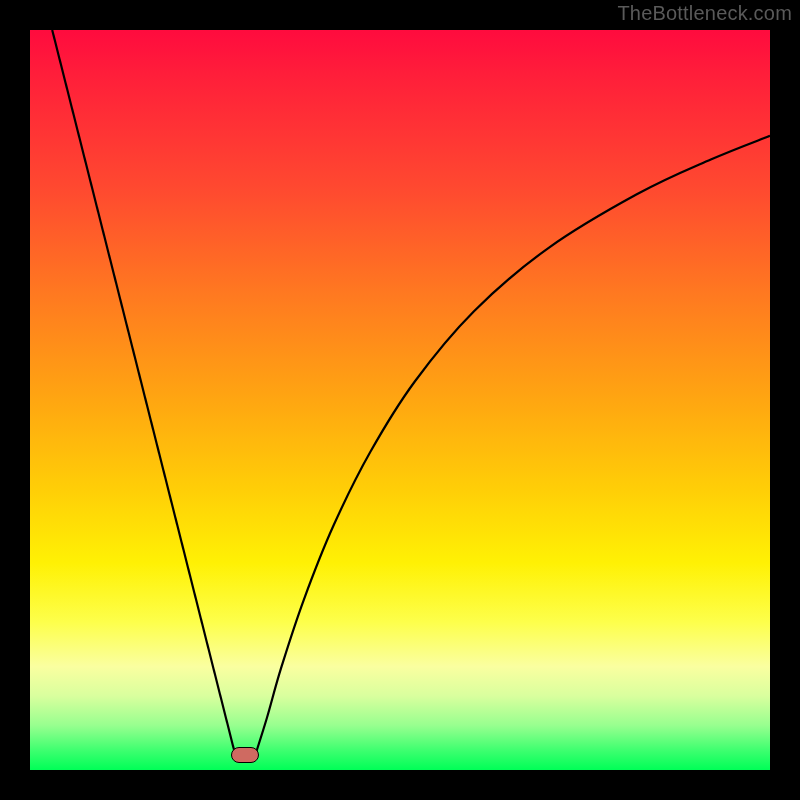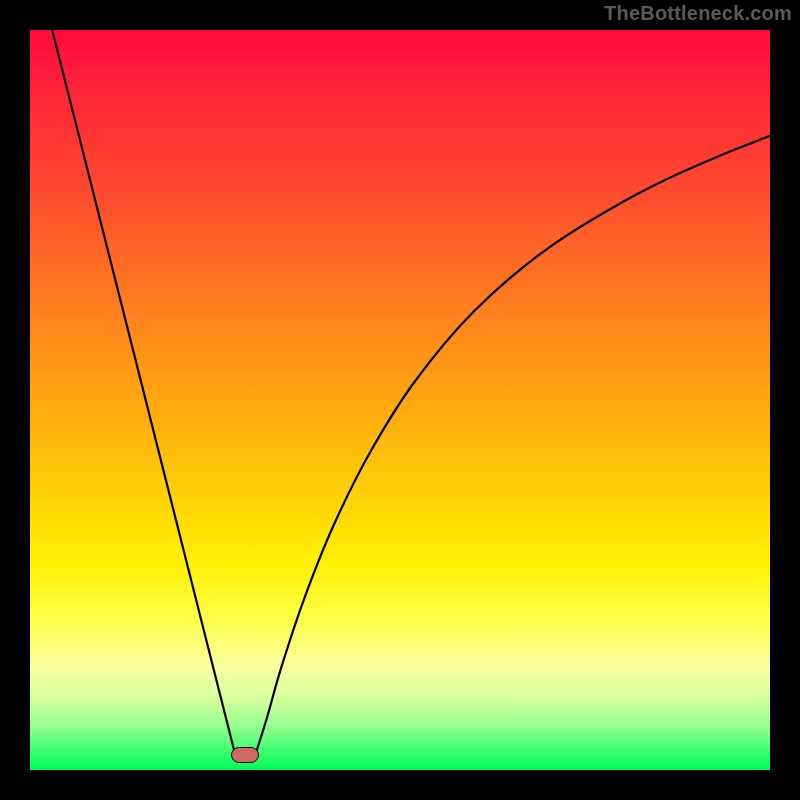--- a/index.html
+++ b/index.html
@@ -15,21 +15,21 @@
     width: 800px;
     height: 800px;
     background: #000;
   }
   .watermark {
     position: absolute;
     top: 2px;
     right: 8px;
     color: #5a5a5a;
     font-size: 20px;
-    font-weight: 700;
+    font-weight: 400;
     letter-spacing: 0.2px;
     z-index: 3;
   }
   .plot-area {
     position: absolute;
     left: 30px;
     top: 30px;
     width: 740px;
     height: 740px;
     overflow: hidden;

